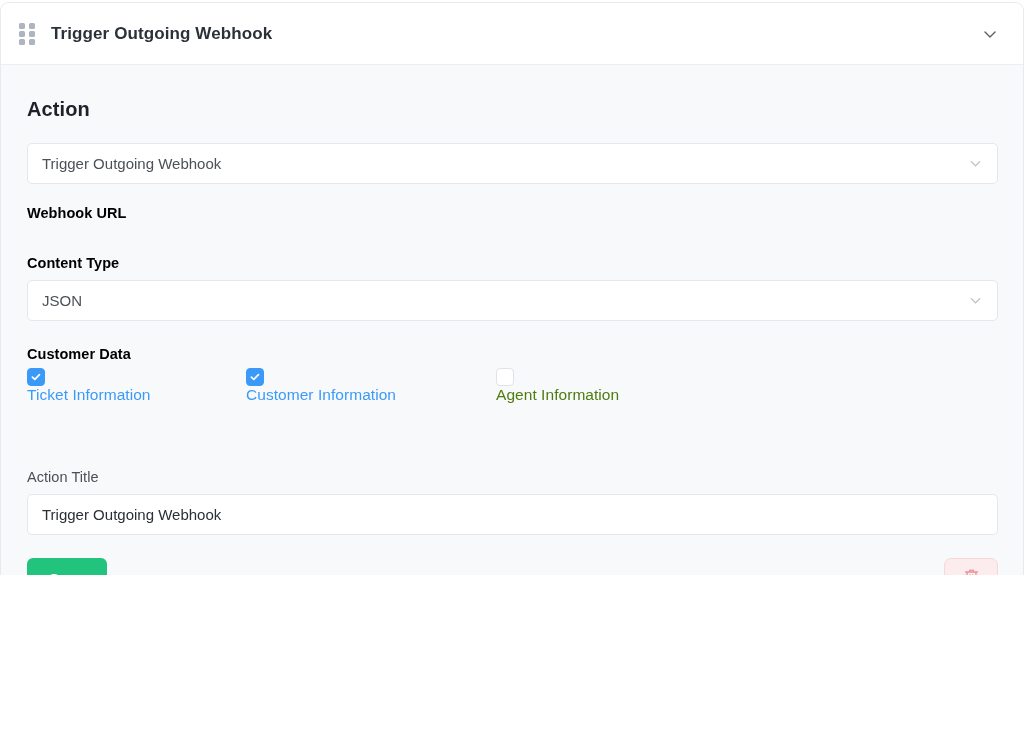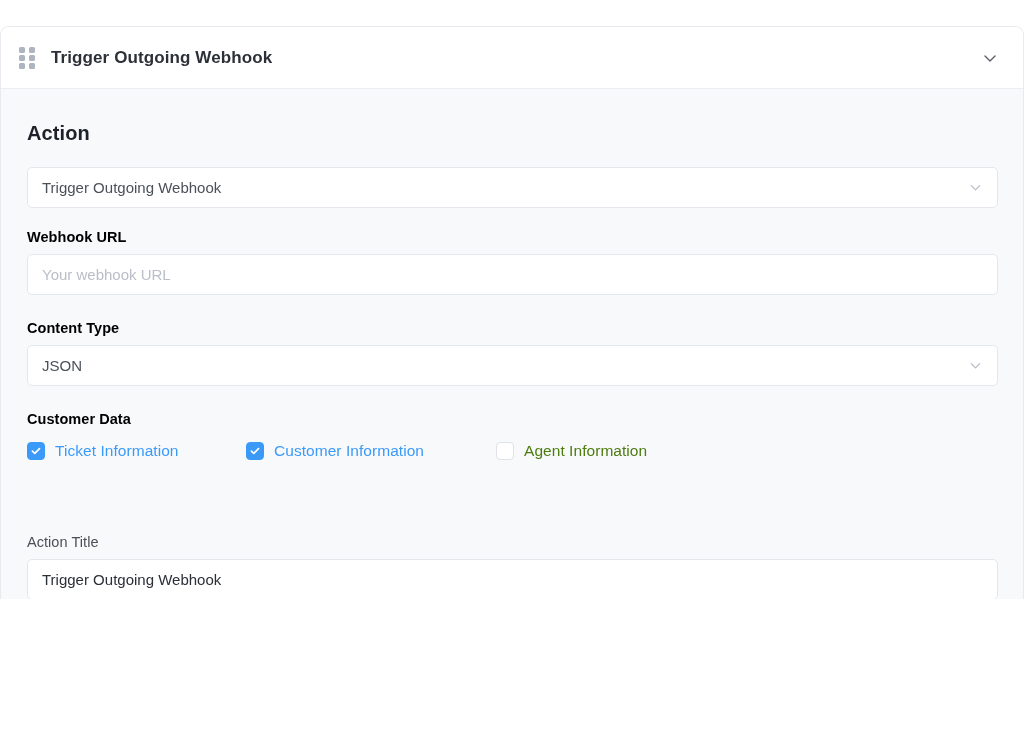--- a/index.html
+++ b/index.html
@@ -12,21 +12,20 @@
     font-family: "Liberation Sans", sans-serif;
     -webkit-font-smoothing: antialiased;
   }
 
   .page {
     width: 1024px;
     height: 575px;
     background: #ffffff;
     position: relative;
     overflow: hidden;
-    margin-top: 24px;
   }
 
   
   .card {
     position: absolute;
     left: 0px;
     top: 2px;
     width: 1024px;
     height: 736px;
     background: #f8f9fb;
@@ -155,23 +154,23 @@
 
   .check-row {
     display: flex;
     align-items: center;
     height: 30px;
   }
   .check-row + .check-row { margin-top: 11px; }
 
   .check-item {
     display: flex;
-    align-items: center;
     cursor: pointer;
     white-space: nowrap;
+    flex-direction: column;
   }
 
   .box {
     width: 18px;
     height: 18px;
     border-radius: 4px;
     flex: 0 0 auto;
     margin-right: 10px;
     display: flex;
     align-items: center;
@@ -260,23 +259,20 @@
         <span class="chev-select">
           <svg width="15" height="15" viewBox="0 0 16 16" fill="none">
             <path d="M3.5 6 L8 10.5 L12.5 6" stroke="#b6bbc4" stroke-width="1.3" stroke-linecap="round" stroke-linejoin="round"></path>
           </svg>
         </span>
       </div>
 
       <div class="spacer-22"></div>
 
       <div class="field-label">Webhook URL</div>
-      <div class="control">
-        <span class="placeholder">Your webhook URL</span>
-      </div>
 
       <div class="spacer-26"></div>
 
       <div class="field-label">Content Type</div>
       <div class="control select">
         <span class="value">JSON</span>
         <span class="chev-select">
           <svg width="15" height="15" viewBox="0 0 16 16" fill="none">
             <path d="M3.5 6 L8 10.5 L12.5 6" stroke="#b6bbc4" stroke-width="1.3" stroke-linecap="round" stroke-linejoin="round"></path>
           </svg>

